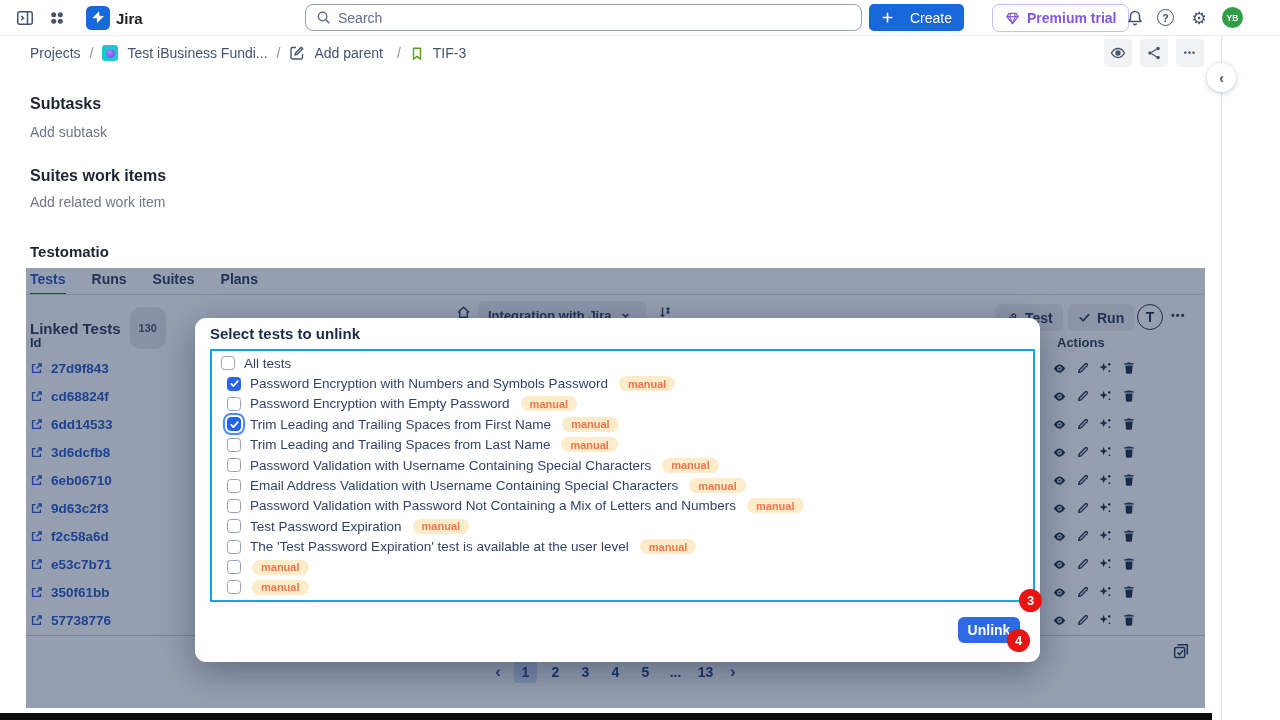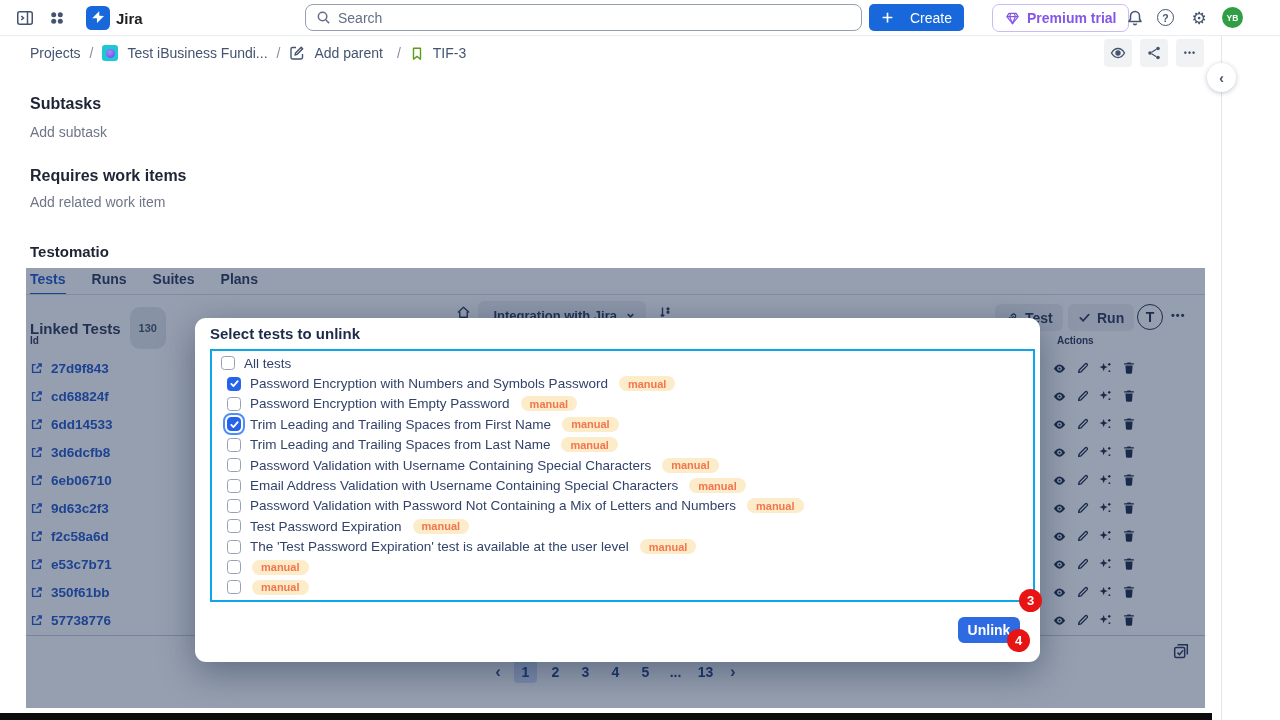--- a/index.html
+++ b/index.html
@@ -55,31 +55,31 @@
   .tab { padding-bottom:6px; }
   .tab.active { color:#2456c8; border-bottom:2.5px solid #2456c8; }
   .tabs-rule { position:absolute; left:0; top:26px; width:100%; height:1px; background:#d9dde4; }
 
   .linked-row { position:absolute; left:4px; top:39px; display:flex; align-items:center; gap:9px; }
   .linked-label { font-size:15px; font-weight:600; color:#2e3a59; }
   .count-pill { background:#e4e7ec; color:#44546f; font-size:11px; font-weight:700; padding:15px 9px; border-radius:10px; }
 
   .house-icn { position:absolute; left:430px; top:37px; color:#2e3a59; }
   .branch-select { position:absolute; left:452px; top:33px; height:28px; width:168px; background:#edeff3; border-radius:6px;
-    display:flex; align-items:center; gap:8px; padding:0 10px; font-size:13px; font-weight:600; color:#2e3a59;justify-content:flex-end; }
+    display:flex; align-items:center; gap:8px; padding:0 10px; font-size:13px; font-weight:600; color:#2e3a59; }
   .sort-icn { position:absolute; left:632px; top:37px; color:#2e3a59; }
 
   .w-btn { position:absolute; top:36px; height:27px; background:#edeff3; border-radius:6px; display:flex; align-items:center;
     gap:6px; padding:0 10px; font-size:14px; font-weight:600; color:#2e3a59; }
   .btn-test { left:969px; } .btn-run { left:1042px; }
   .t-logo { position:absolute; left:1111px; top:36px; width:26px; height:26px; border:1.8px solid #243049; border-radius:50%;
     display:grid; place-items:center; font-size:14px; font-weight:800; color:#243049; }
   .w-more { position:absolute; left:1145px; top:41px; font-size:11px; letter-spacing:1px; font-weight:700; color:#2e3a59; }
 
-  .col-head { position:absolute; top:67px; font-size:10px; font-weight:700; color:#2e3a59; }
+  .col-head { position:absolute; top:67px; font-size:13px; font-weight:700; color:#2e3a59; }
   .col-id { left:4px; } .col-actions { left:1031px; }
 
   .rows { position:absolute; left:4px; top:86px; width:1171px; }
   .trow { position:relative; height:28px; display:flex; align-items:center; }
   .row-id { display:flex; align-items:center; gap:8px; color:#2457c8; }
   .id-text { font-size:13.5px; font-weight:700; }
   .row-actions { position:absolute; left:1022px; display:flex; align-items:center; gap:8px; color:#1e2a47; }
   .aicn { width:15px; height:15px; display:grid; place-items:center; }
   .table-rule { position:absolute; left:0; top:367px; width:1179px; height:1px; background:#c6ccd6; }
 
@@ -225,21 +225,21 @@
   </div>
 </div>
 
 <div class="v-divider"></div>
 <div class="collapse-btn">
   <span>‹</span>
 </div>
 
 <div class="h-sub h-subtasks">Subtasks</div>
 <div class="t-gray add-subtask">Add subtask</div>
-<div class="h-sub h-related">Requires work items</div>
+<div class="h-sub h-related">Suites work items</div>
 <div class="t-gray add-related">Add related work item</div>
 <div class="h-sub h-testomatio">Testomatio</div>
 
 <div class="widget">
   <div class="tabs">
   <span class="tab active">Tests</span>
 
   <span class="tab">Runs</span>
 
   <span class="tab">Suites</span>

